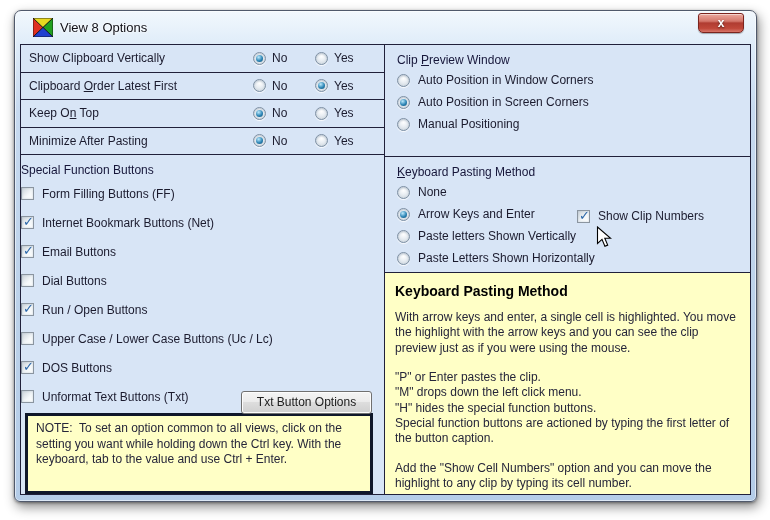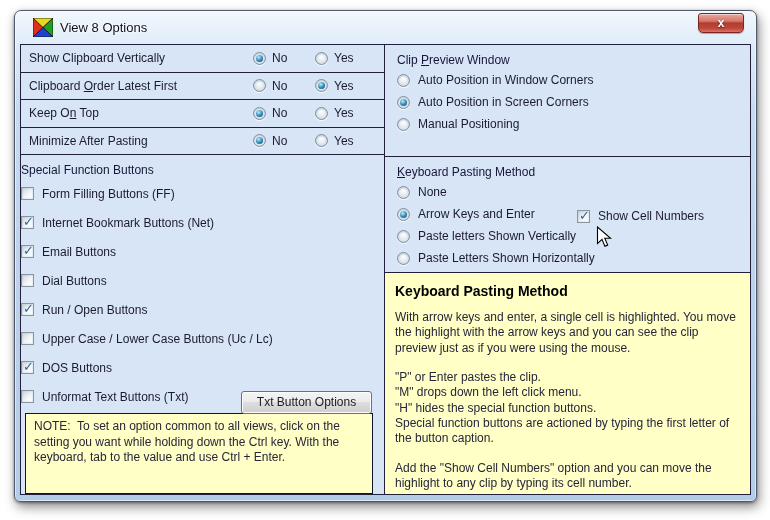--- a/index.html
+++ b/index.html
@@ -68,21 +68,21 @@
   .txt-btn{
     position:absolute;top:346px;right:12px;width:131px;height:23px;box-sizing:border-box;
     border:1px solid #707070;border-radius:3px;
     background:linear-gradient(180deg,#f4f4f4 0%,#ececec 45%,#dddddd 50%,#cfcfcf 100%);
     box-shadow:0 0 0 1px #fcfcfc inset;
     font-size:12px;color:#202020;text-align:center;line-height:21px;cursor:default;
   }
   
   .note-box{
     margin:2px 11px 0 4px;height:82px;box-sizing:border-box;
-    background:#ffffc6;border:1px solid #0f172a;
+    background:#ffffc6;border:3px solid #0f172a;
     padding:5px 8px;line-height:1.3;color:#26263a;white-space:pre-wrap;
   }
   
   .rsec{box-sizing:border-box;padding:6px 0 0 12px;position:relative;}
   .rsec1{height:112px;border-bottom:1px solid #20203a;}
   .rsec2{height:115px;}
   .r-row{height:22px;display:flex;align-items:center;gap:8px;}
   .cellnum{position:absolute;left:192px;top:52px;display:flex;align-items:center;gap:8px;}
   .u{text-decoration:underline;}
   
@@ -232,21 +232,21 @@
         <div class="r-row">
             <span class="radio"></span>
             <span>Paste letters Shown Vertically</span>
           </div>
         <div class="r-row">
             <span class="radio"></span>
             <span>Paste Letters Shown Horizontally</span>
           </div>
         <div class="cellnum">
             <span class="checkbox on"></span>
-            <span>Show Cell Numbers</span>
+            <span>Show Clip Numbers</span>
           </div>
       </div>
 
       <div class="info-box">
         <h2>Keyboard Pasting Method</h2>
         <p>With arrow keys and enter, a single cell is highlighted. You move the highlight with the arrow keys and you can see the clip preview just as if you were using the mouse.</p>
         <div class="ln">"P" or Enter pastes the clip.</div>
         <div class="ln">"M" drops down the left click menu.</div>
         <div class="ln">"H" hides the special function buttons.</div>
         <div class="ln ln-last">Special function buttons are actioned by typing the first letter of the button caption.</div>

